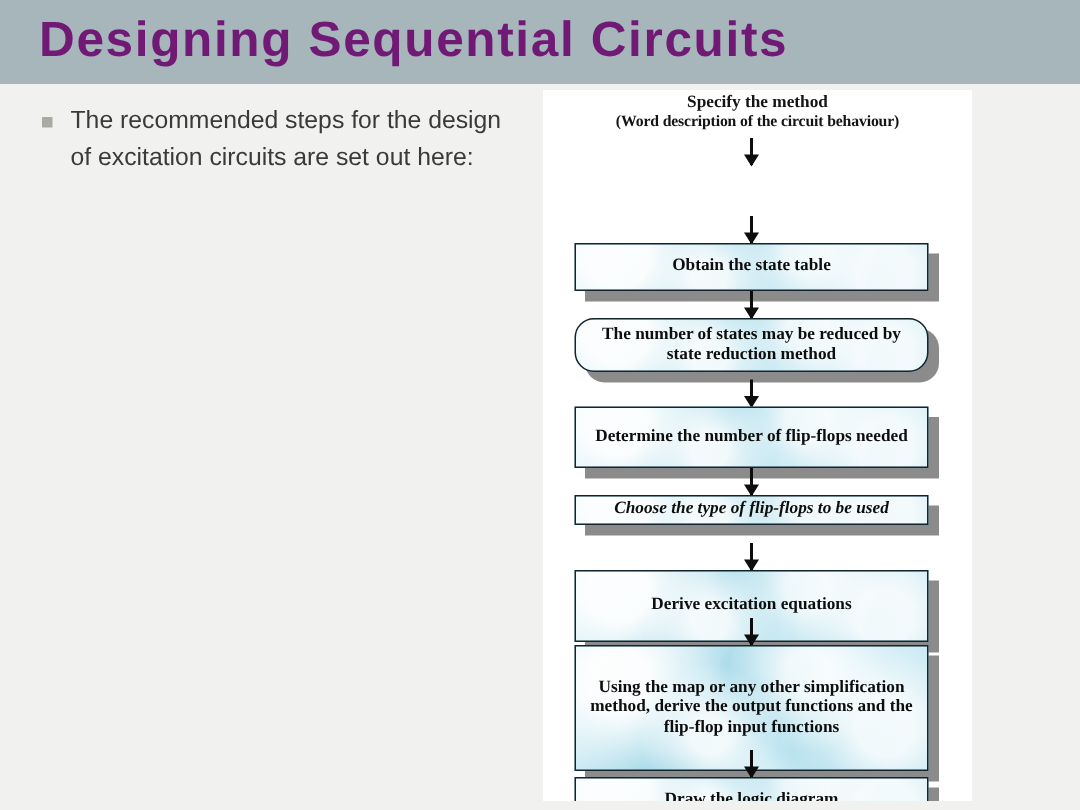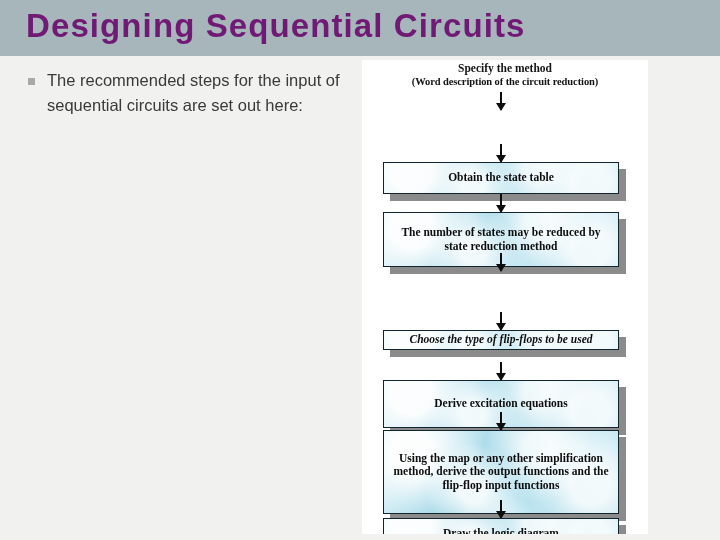--- a/index.html
+++ b/index.html
@@ -151,49 +151,52 @@
 </head>
 <body>
 
 <div id="title-bar">
   <div id="slide-title">Designing Sequential Circuits</div>
 </div>
 
 <div id="body-text">
   <div class="bullet-row">
     <span class="bullet-marker"></span>
-    <span class="bullet-text">The recommended steps for the input of sequential circuits are set out here:</span>
+    <span class="bullet-text">The recommended steps for the design of excitation circuits are set out here:</span>
   </div>
 </div>
 
 <div id="flowchart-panel">
   <div id="flow-inner">
 
     <div class="flow-caption">
       <span class="cap-line1">Specify the method</span>
-      <span class="cap-line2">(Word description of the circuit reduction)</span>
+      <span class="cap-line2">(Word description of the circuit behaviour)</span>
     </div>
 
     <div class="flow-arrow" style="top:32px;height:18px;"></div>
 
 
     <div class="flow-arrow" style="top:84px;height:18px;"></div>
 
     <div class="flow-box" style="top:102px;height:32px;">
       <span class="box-label">Obtain the state table</span>
     </div>
 
     <div class="flow-arrow" style="top:134px;height:18px;"></div>
 
-    <div class="flow-box" style="top:152px;height:55px;">
+    <div class="flow-box" style="top:152px;height:36px;border-radius:13px;">
       <span class="box-label">The number of states may be reduced by state reduction method</span>
     </div>
 
     <div class="flow-arrow" style="top:193px;height:18px;"></div>
 
+    <div class="flow-box" style="top:211px;height:41px;">
+      <span class="box-label">Determine the number of flip-flops needed</span>
+    </div>
 
     <div class="flow-arrow" style="top:252px;height:18px;"></div>
 
     <div class="flow-box" style="top:270px;height:20px;font-style:italic;">
       <span class="box-label">Choose the type of flip-flops to be used</span>
     </div>
 
     <div class="flow-arrow" style="top:302px;height:18px;"></div>
 
     <div class="flow-box" style="top:320px;height:48px;">

